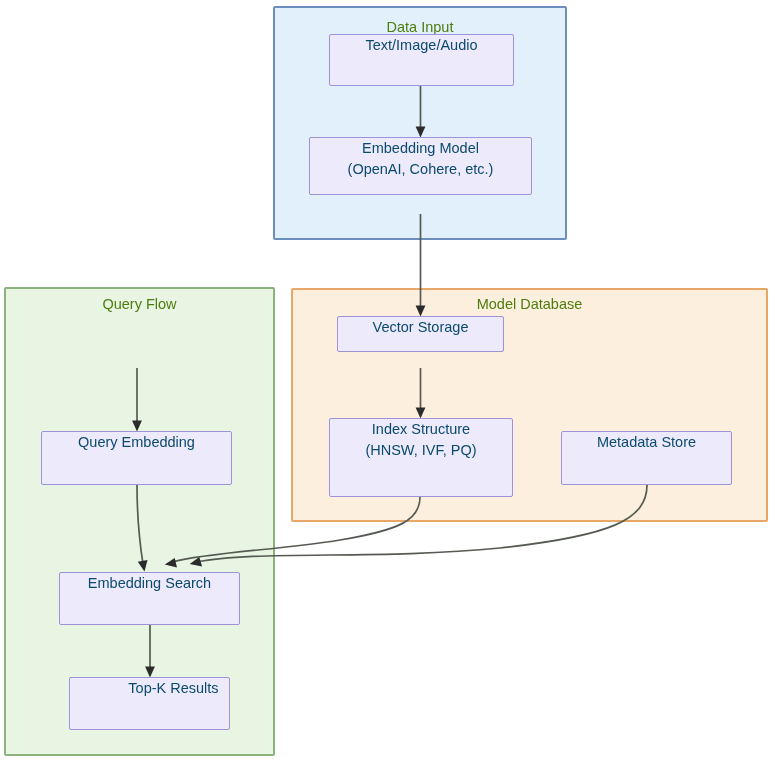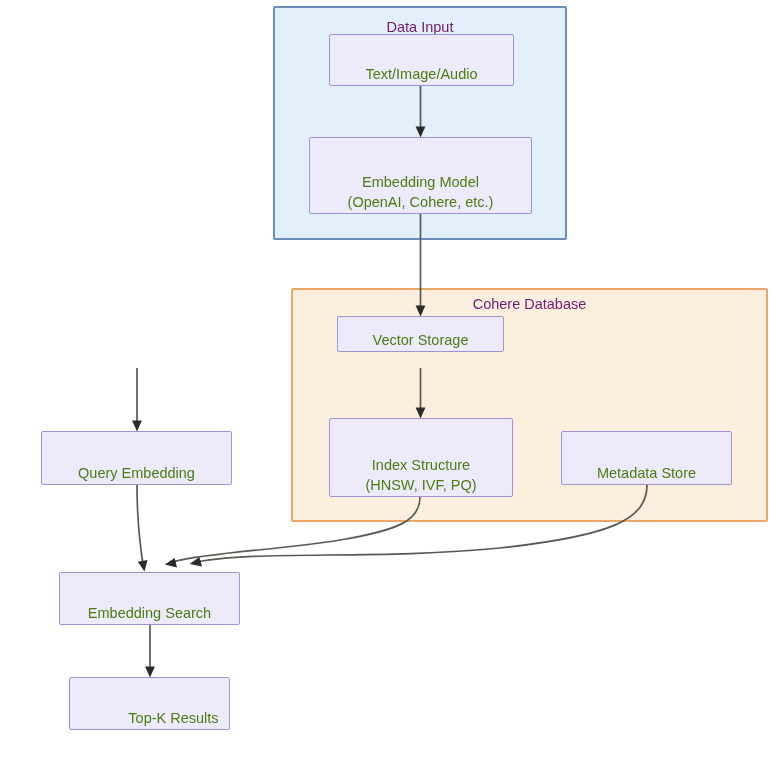--- a/index.html
+++ b/index.html
@@ -28,21 +28,21 @@
     border-width: 2px;
     border-style: solid;
     border-radius: 2px;
   }
   .cluster-title {
     position: absolute;
     left: 0;
     right: 0;
     text-align: center;
     font-size: 14.5px;
-    color: #701a75;
+    color: #4d7c0f;
     line-height: 1;
     white-space: nowrap;
   }
   #cluster-data-input {
     left: 273px; top: 6px;
     width: 294px; height: 234px;
     background: #E2F0FB;
     border-color: #6C8EBF;
   }
   #cluster-query-flow {
@@ -57,24 +57,24 @@
     background: #FDEFDD;
     border-color: #E8A766;
   }
   .node {
     position: absolute;
     box-sizing: border-box;
     background: #ECEAFB;
     border: 1.6px solid #9E92D8;
     border-radius: 2px;
     display: flex;
-    align-items: flex-end;
+    align-items: flex-start;
     justify-content: center;
     text-align: center;
-    color: #4d7c0f;
+    color: #0c4a6e;
     font-size: 14.5px;
     line-height: 1.42;
     white-space: pre-line;
   }
   .node .node-label { display: block; }
   svg.edges {
     position: absolute;
     left: 0; top: 0;
     width: 775px; height: 763px;
     overflow: visible;
@@ -89,23 +89,26 @@
 </style>
 </head>
 <body>
 
 <div id="diagram-root">
 
   <div class="cluster" id="cluster-data-input">
     <div class="cluster-title" style="top: 12px;">Data Input</div>
   </div>
 
+  <div class="cluster" id="cluster-query-flow">
+    <div class="cluster-title" style="top: 8px;">Query Flow</div>
+  </div>
 
   <div class="cluster" id="cluster-vector-db">
-    <div class="cluster-title" style="top: 7px;">Cohere Database</div>
+    <div class="cluster-title" style="top: 7px;">Model Database</div>
   </div>
 
   <svg class="edges" viewBox="0 0 775 763">
 
     <g>
       <path class="edge-path" d="M 420.5,86 L 420.5,130"></path>
       <path class="edge-head" d="M 420.5,137.5 L 415.6,126.5 L 425.4,126.5 Z"></path>
     </g>
 
     <g>
@@ -141,21 +144,21 @@
     <g>
       <path class="edge-path" d="M 150,625 L 150,670"></path>
       <path class="edge-head" d="M 150,677.5 L 145.1,666.5 L 154.9,666.5 Z"></path>
     </g>
   </svg>
 
   <div class="node" style="left:329px; top:34px; width:185px; height:52px;">
     <span class="node-label">Text/Image/Audio</span>
   </div>
 
-  <div class="node" style="left:309px; top:137px; width:223px; height:77px;">
+  <div class="node" style="left:309px; top:137px; width:223px; height:58px;">
     <span class="node-label">Embedding Model
 (OpenAI, Cohere, etc.)</span>
   </div>
 
 
   <div class="node" style="left:41px; top:431px; width:191px; height:54px;">
     <span class="node-label">Query Embedding</span>
   </div>
 
   <div class="node" style="left:59px; top:572px; width:181px; height:53px;">

